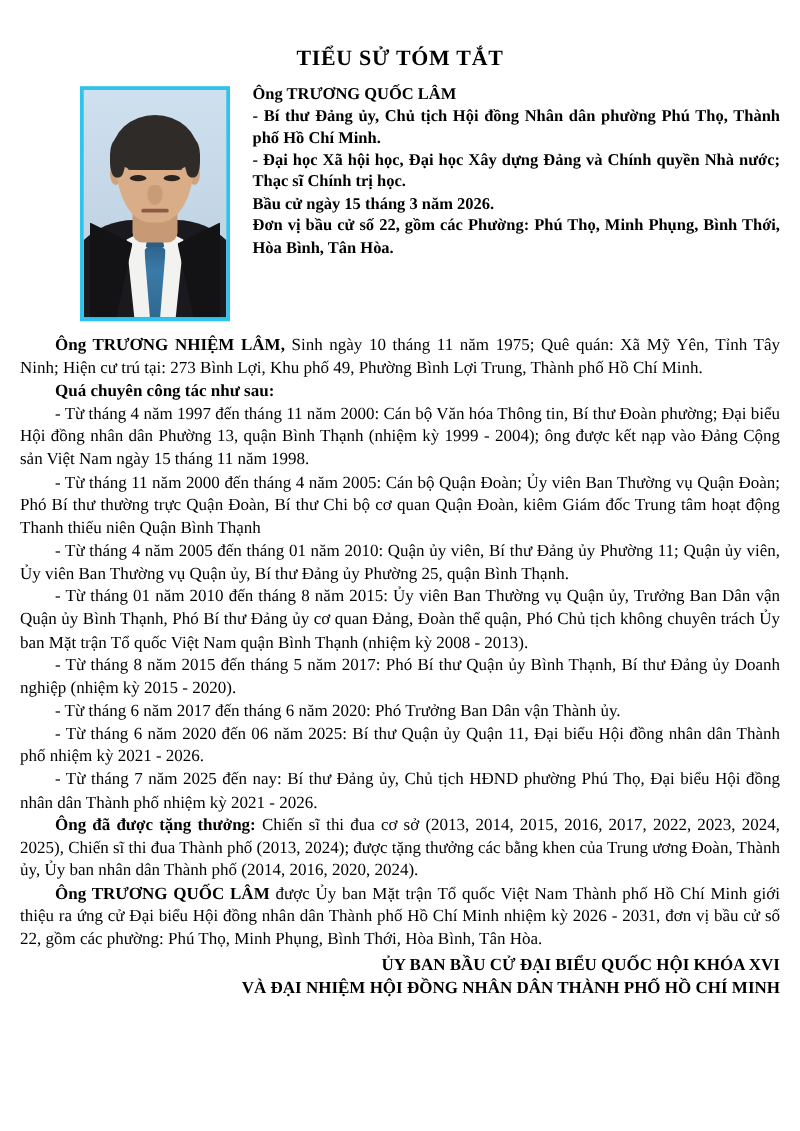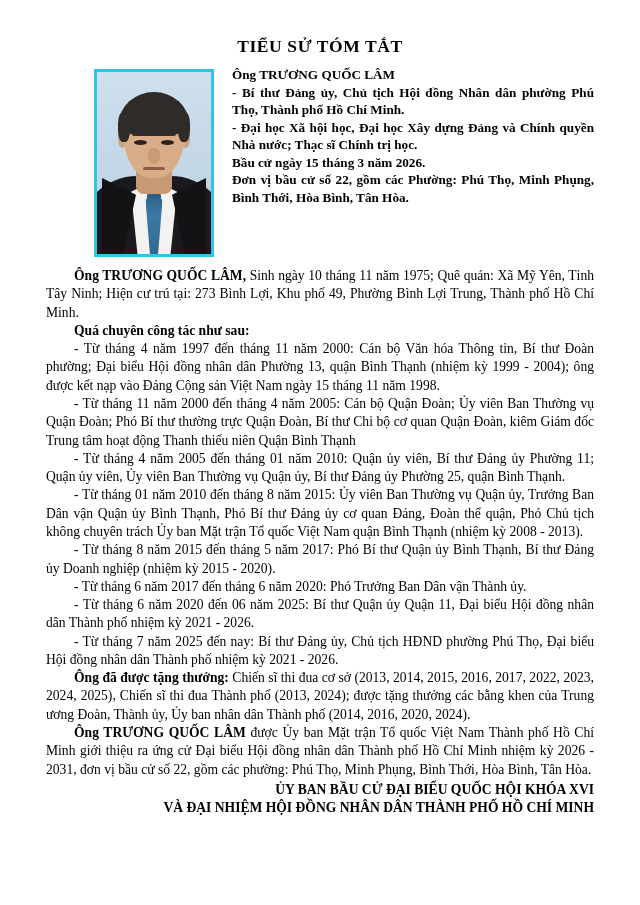--- a/index.html
+++ b/index.html
@@ -13,21 +13,21 @@
     height: 905px;
     overflow: hidden;
     font-family: "Liberation Serif", "DejaVu Serif", serif;
     color: #000000;
   }
   .page {
     position: relative;
     width: 640px;
     height: 905px;
     box-sizing: border-box;
-    padding: 0 46px;
+    padding: 0 16px;
   }
 
   
   .doc-title {
     text-align: center;
     font-weight: bold;
     font-size: 17.5px;
     letter-spacing: 0.6px;
     margin: 0;
     padding-top: 36px;
@@ -275,21 +275,21 @@
       <p>- Bí thư Đảng ủy, Chủ tịch Hội đồng Nhân dân phường Phú Thọ, Thành phố Hồ Chí Minh.</p>
       <p>- Đại học Xã hội học, Đại học Xây dựng Đảng và Chính quyền Nhà nước; Thạc sĩ Chính trị học.</p>
       <p>Bầu cử ngày 15 tháng 3 năm 2026.</p>
       <p>Đơn vị bầu cử số 22, gồm các Phường: Phú Thọ, Minh Phụng, Bình Thới, Hòa Bình, Tân Hòa.</p>
     </div>
 
   </div>
 
   <div class="body-text">
 
-    <p><b>Ông TRƯƠNG QUỐC LÂM,</b><span> Sinh ngày 10 tháng 11 năm 1975; Quê quán: Xã Mỹ Yên, Tỉnh Tây Ninh; Hiện cư trú tại: 273 Bình Lợi, Khu phố 49, Phường Bình Lợi Trung, Thành phố Hồ Chí Minh.</span></p>
+    <p><b>Ông TRƯƠNG NHIỆM LÂM,</b><span> Sinh ngày 10 tháng 11 năm 1975; Quê quán: Xã Mỹ Yên, Tỉnh Tây Ninh; Hiện cư trú tại: 273 Bình Lợi, Khu phố 49, Phường Bình Lợi Trung, Thành phố Hồ Chí Minh.</span></p>
 
     <p><b>Quá chuyên công tác như sau:</b></p>
 
     <p>- Từ tháng 4 năm 1997 đến tháng 11 năm 2000: Cán bộ Văn hóa Thông tin, Bí thư Đoàn phường; Đại biểu Hội đồng nhân dân Phường 13, quận Bình Thạnh (nhiệm kỳ 1999 - 2004); ông được kết nạp vào Đảng Cộng sản Việt Nam ngày 15 tháng 11 năm 1998.</p>
     <p>- Từ tháng 11 năm 2000 đến tháng 4 năm 2005: Cán bộ Quận Đoàn; Ủy viên Ban Thường vụ Quận Đoàn; Phó Bí thư thường trực Quận Đoàn, Bí thư Chi bộ cơ quan Quận Đoàn, kiêm Giám đốc Trung tâm hoạt động Thanh thiếu niên Quận Bình Thạnh</p>
     <p>- Từ tháng 4 năm 2005 đến tháng 01 năm 2010: Quận ủy viên, Bí thư Đảng ủy Phường 11; Quận ủy viên, Ủy viên Ban Thường vụ Quận ủy, Bí thư Đảng ủy Phường 25, quận Bình Thạnh.</p>
     <p>- Từ tháng 01 năm 2010 đến tháng 8 năm 2015: Ủy viên Ban Thường vụ Quận ủy, Trưởng Ban Dân vận Quận ủy Bình Thạnh, Phó Bí thư Đảng ủy cơ quan Đảng, Đoàn thể quận, Phó Chủ tịch không chuyên trách Ủy ban Mặt trận Tổ quốc Việt Nam quận Bình Thạnh (nhiệm kỳ 2008 - 2013).</p>
     <p>- Từ tháng 8 năm 2015 đến tháng 5 năm 2017: Phó Bí thư Quận ủy Bình Thạnh, Bí thư Đảng ủy Doanh nghiệp (nhiệm kỳ 2015 - 2020).</p>
     <p>- Từ tháng 6 năm 2017 đến tháng 6 năm 2020: Phó Trưởng Ban Dân vận Thành ủy.</p>
     <p>- Từ tháng 6 năm 2020 đến 06 năm 2025: Bí thư Quận ủy Quận 11, Đại biểu Hội đồng nhân dân Thành phố nhiệm kỳ 2021 - 2026.</p>

